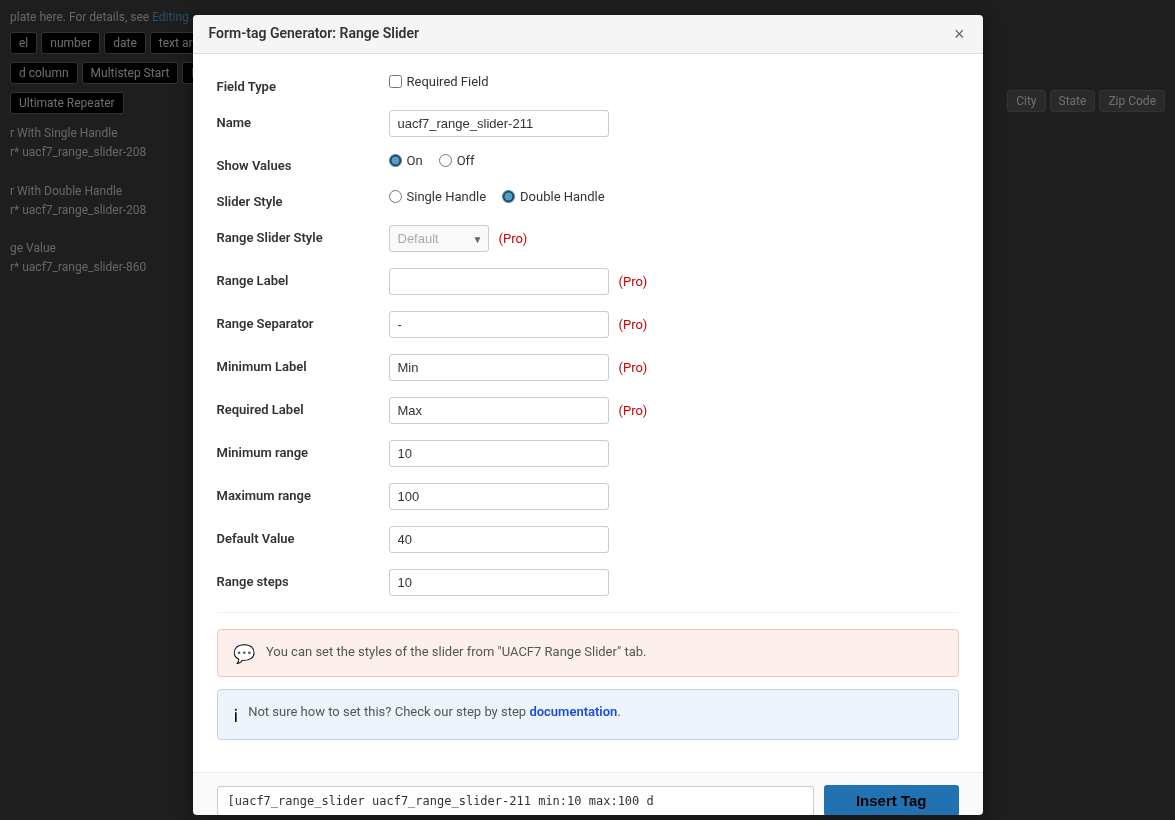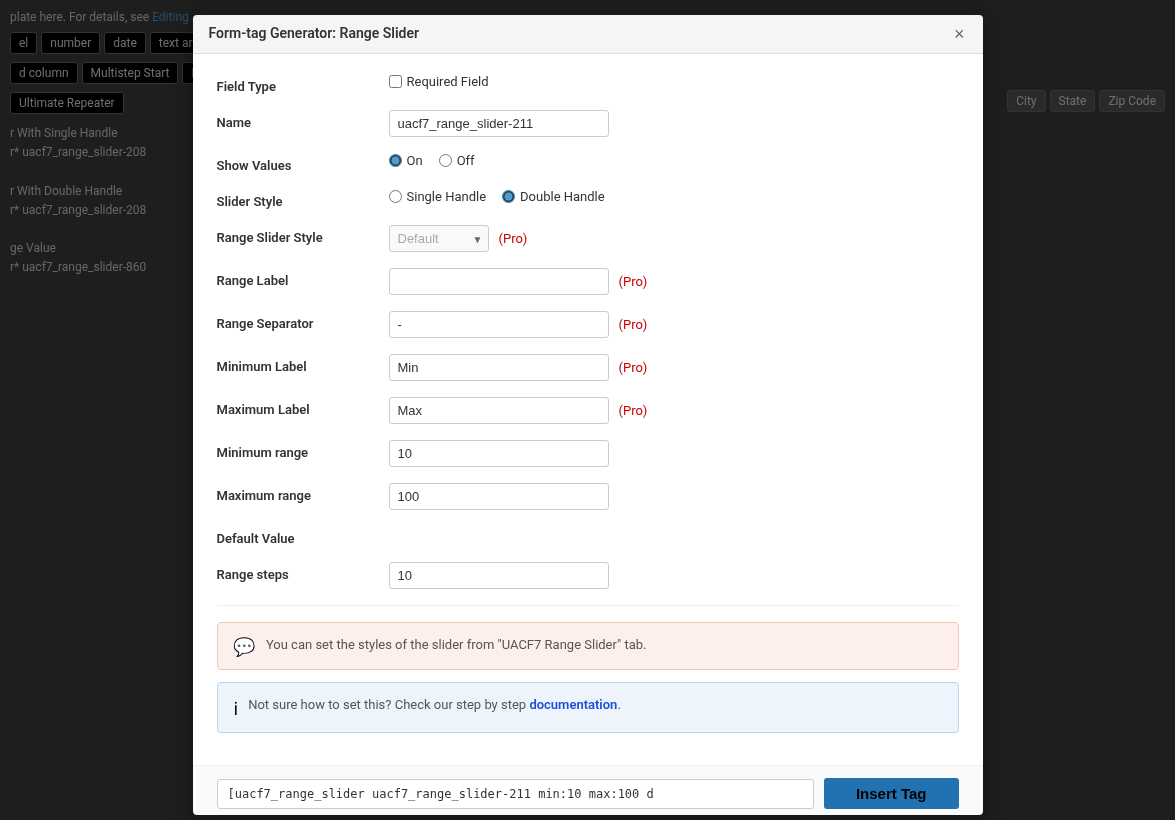--- a/index.html
+++ b/index.html
@@ -433,21 +433,21 @@
 
       <div class="form-row">
         <div class="form-label">Minimum Label</div>
         <div class="form-control-area">
           <input type="text" class="form-input form-input-wide" value="Min" style="">
           <a href="#" class="pro-link">(Pro)</a>
         </div>
       </div>
 
       <div class="form-row">
-        <div class="form-label">Maximum Label</div>
+        <div class="form-label">Required Label</div>
         <div class="form-control-area">
           <input type="text" class="form-input form-input-wide" value="Max" style="">
           <a href="#" class="pro-link">(Pro)</a>
         </div>
       </div>
 
       <div class="form-row">
         <div class="form-label">Minimum range</div>
         <div class="form-control-area">
           <input type="text" class="form-input form-input-wide" value="10" style="">
@@ -456,20 +456,23 @@
 
       <div class="form-row">
         <div class="form-label">Maximum range</div>
         <div class="form-control-area">
           <input type="text" class="form-input form-input-wide" value="100" style="">
         </div>
       </div>
 
       <div class="form-row">
         <div class="form-label">Default Value</div>
+        <div class="form-control-area">
+          <input type="text" class="form-input form-input-wide" value="40" style="">
+        </div>
       </div>
 
       <div class="form-row">
         <div class="form-label">Range steps</div>
         <div class="form-control-area">
           <input type="text" class="form-input form-input-wide" value="10" style="">
         </div>
       </div>
 
       <hr class="divider">

